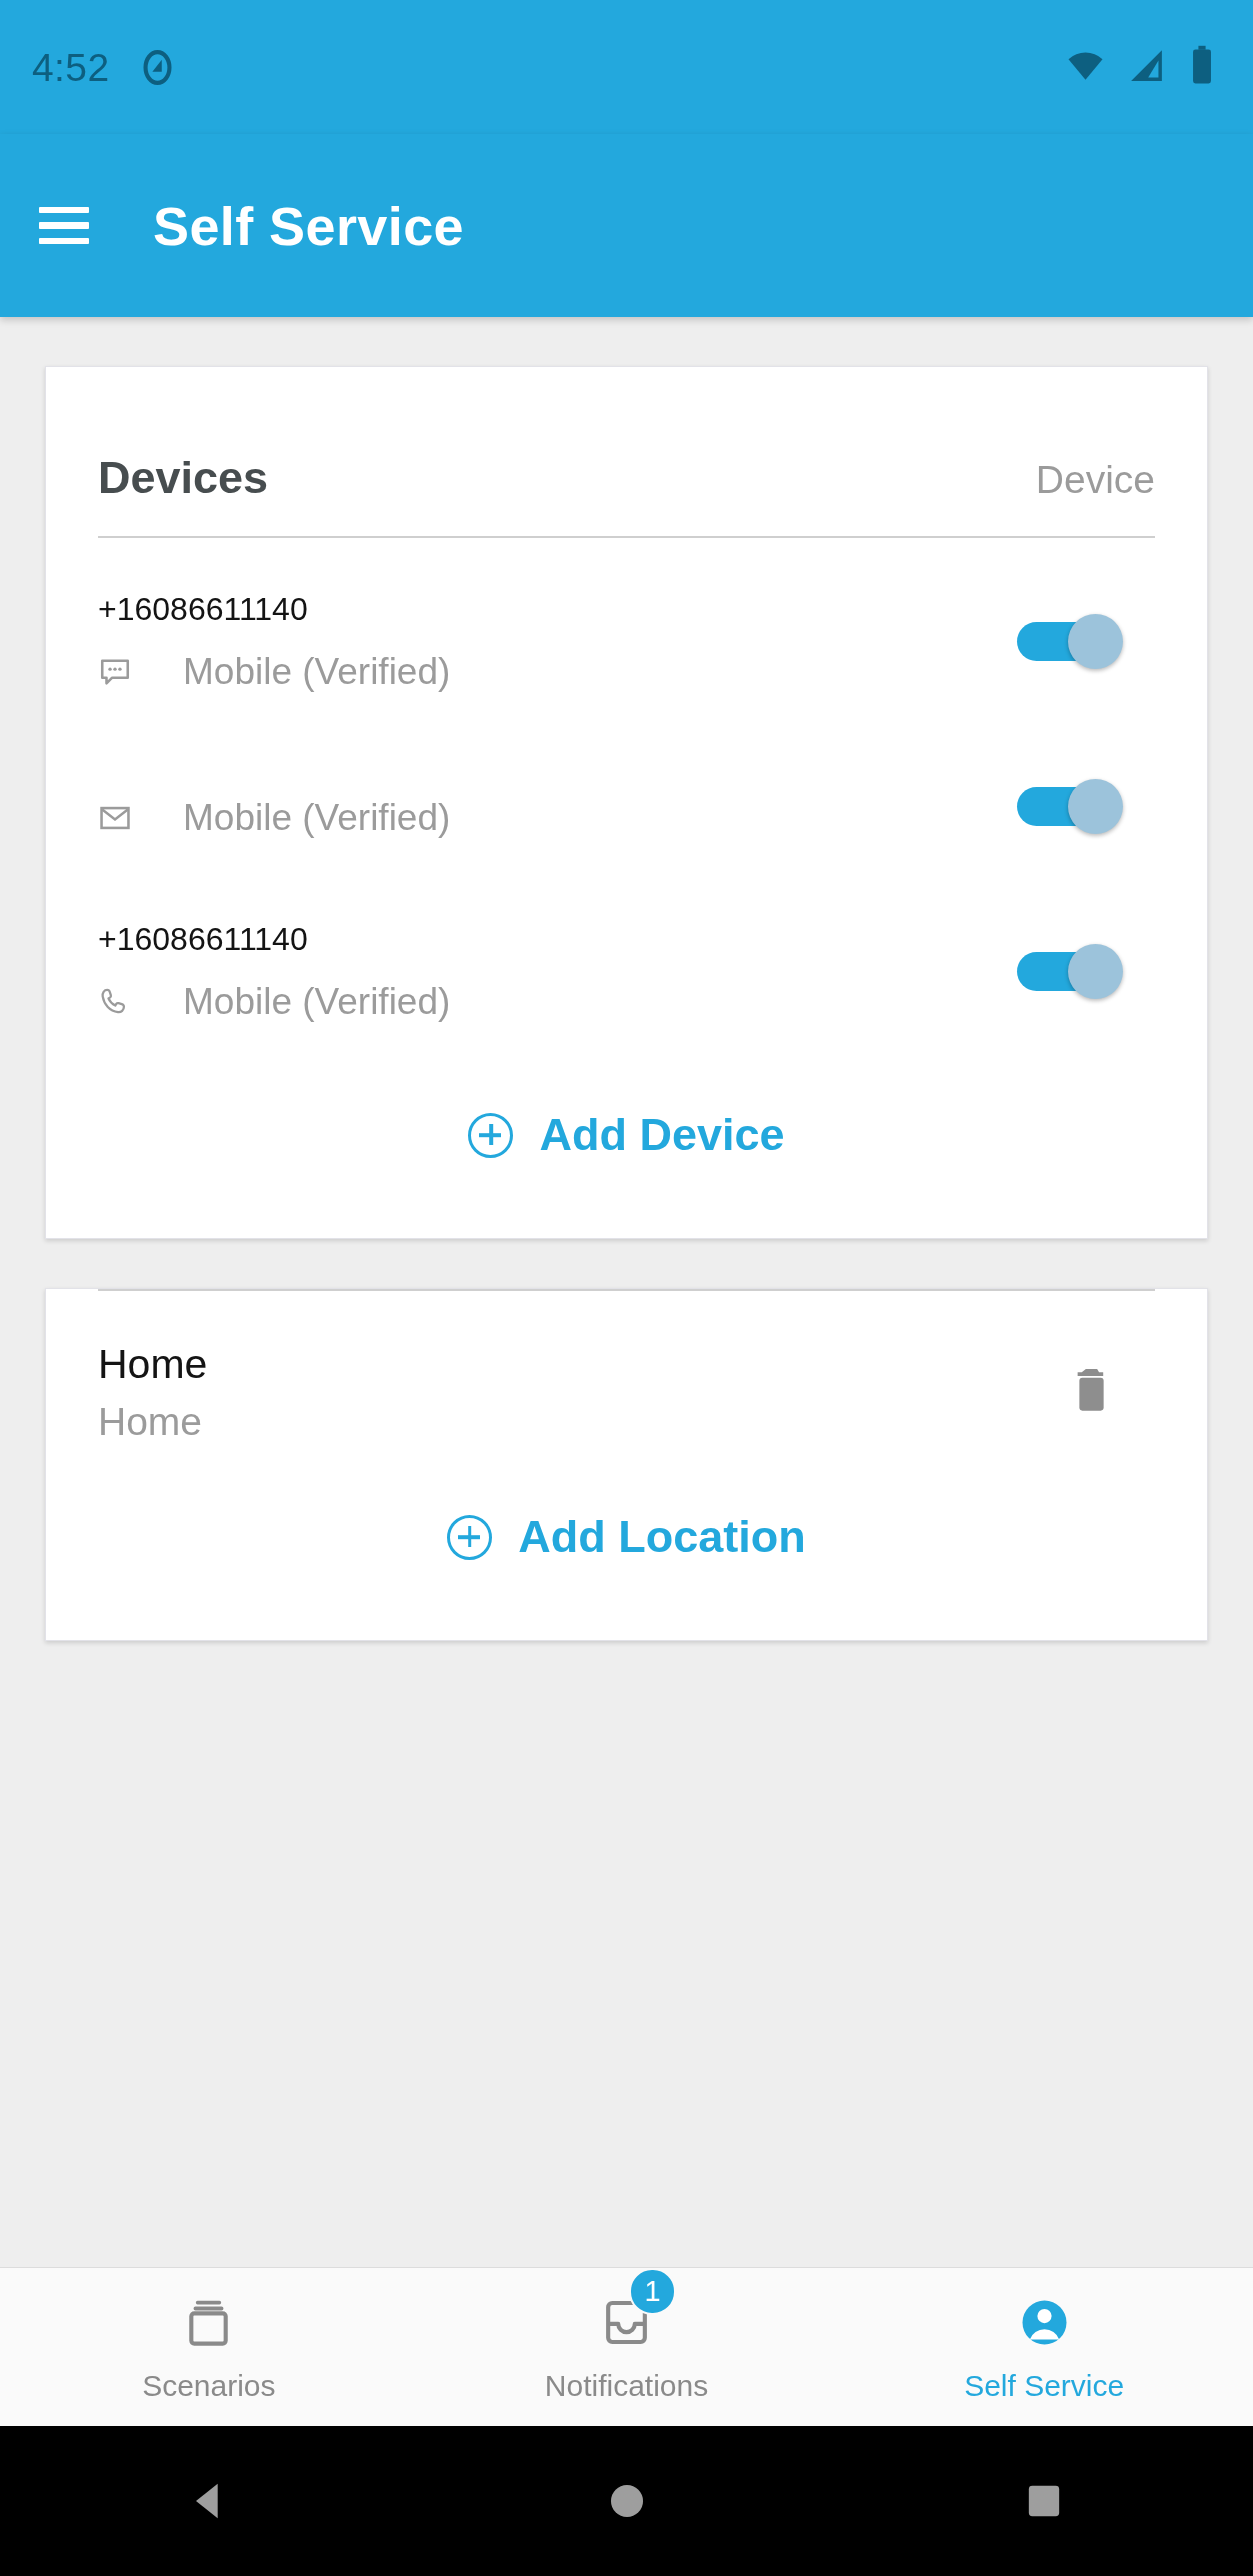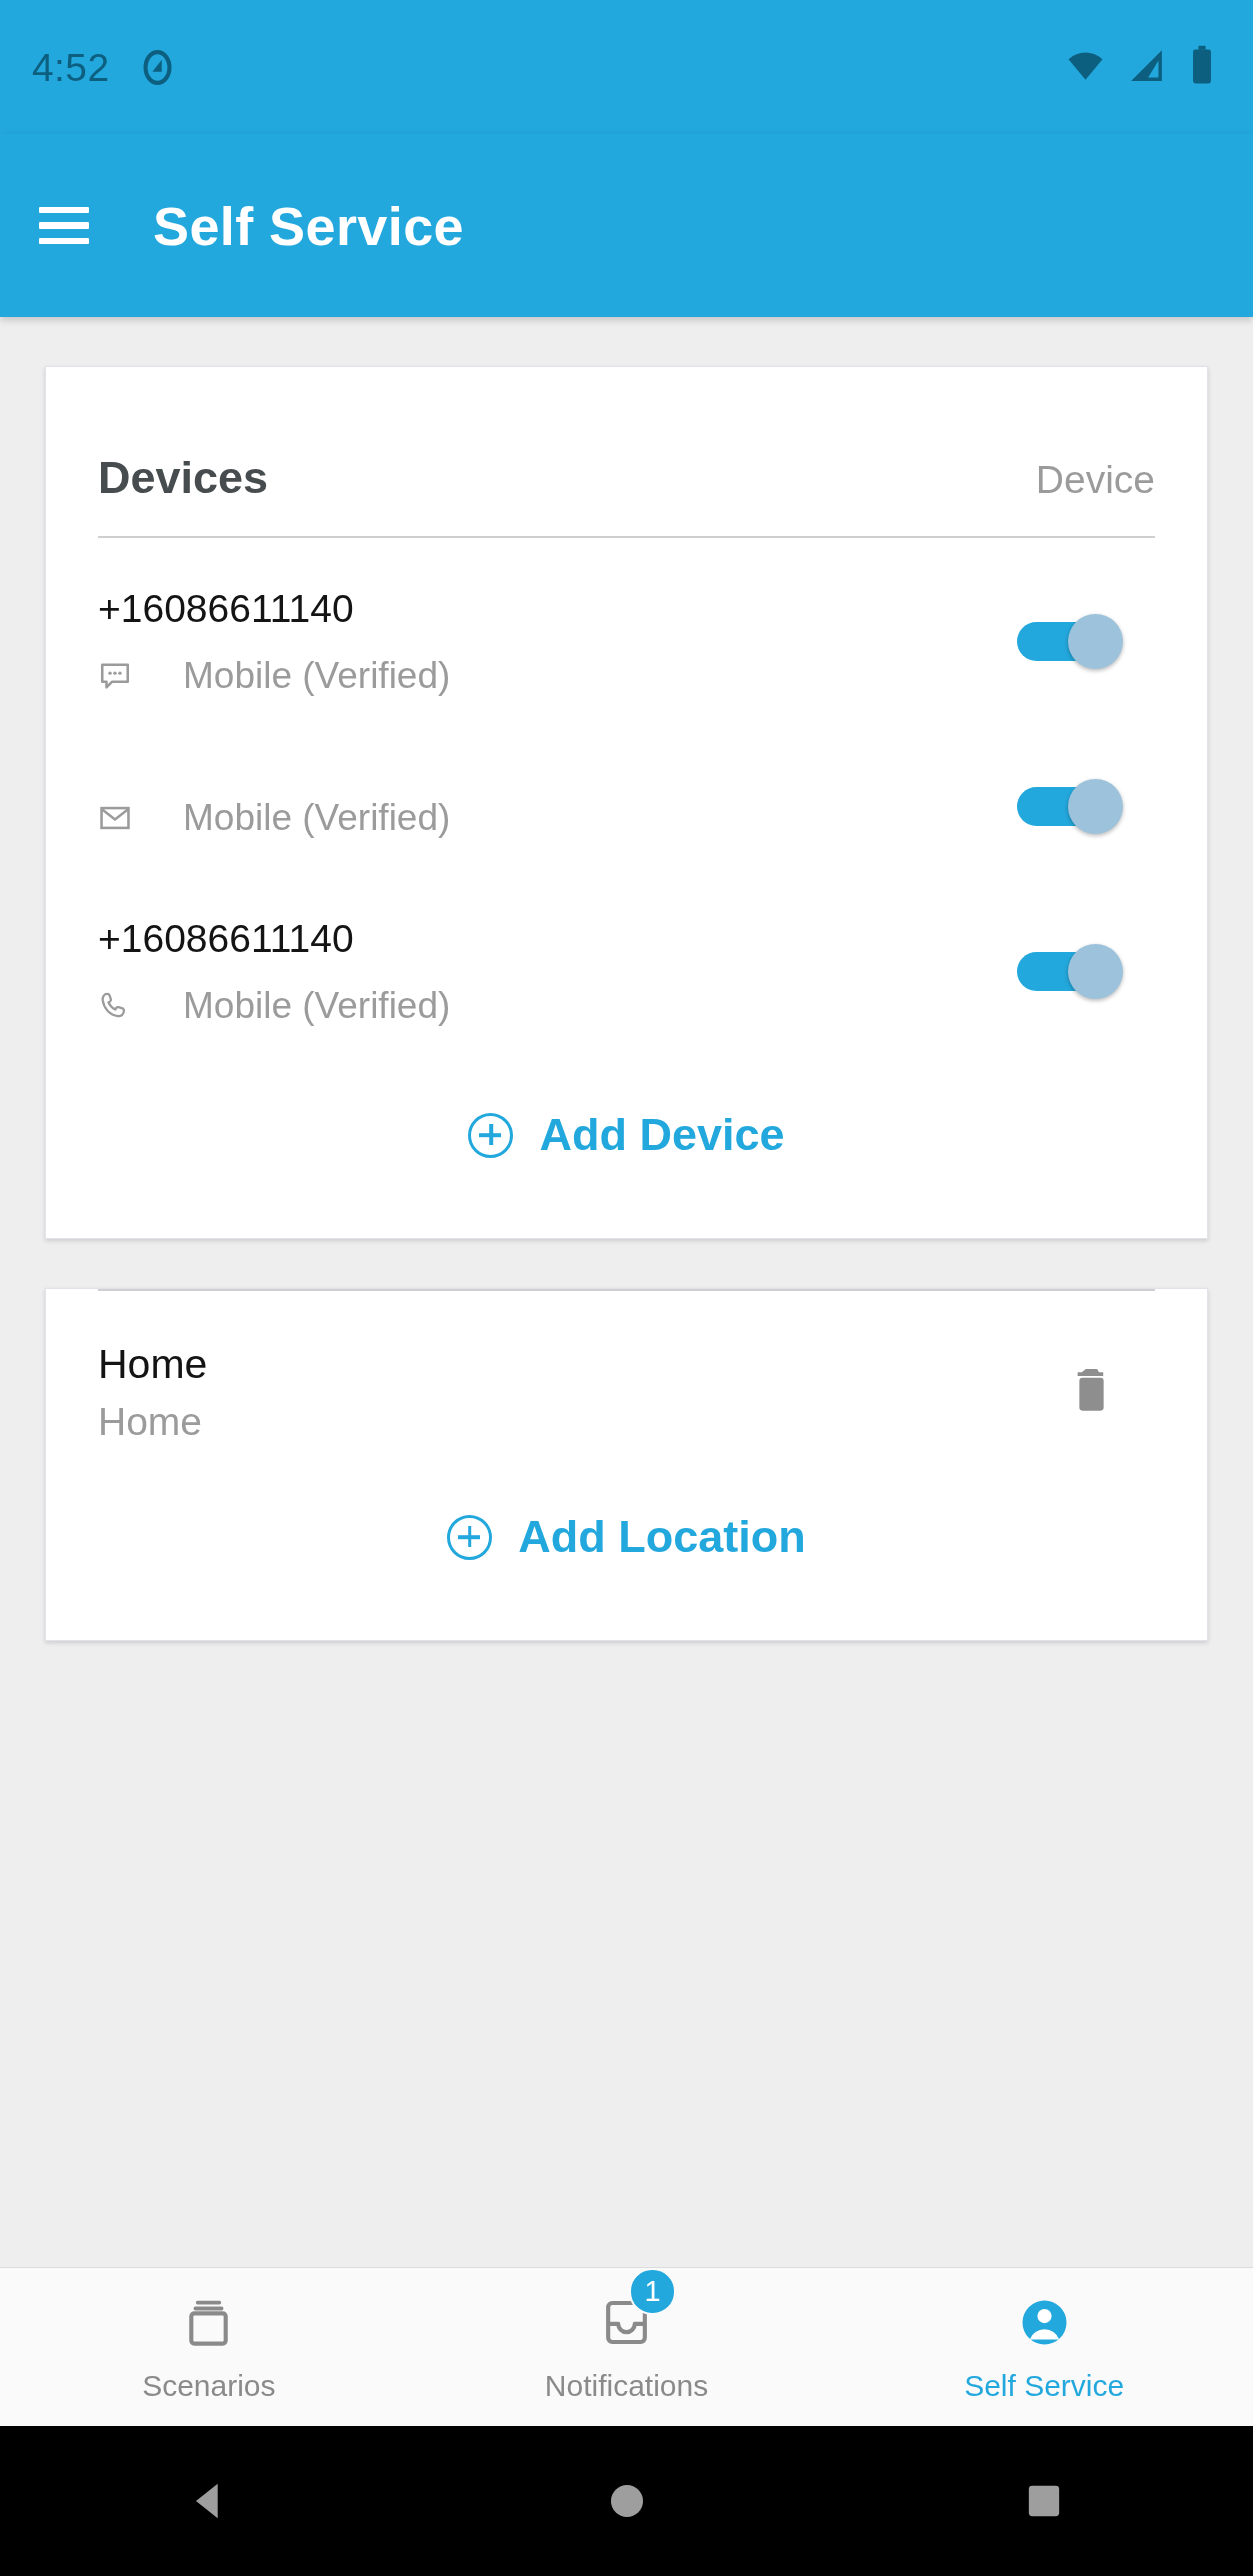--- a/index.html
+++ b/index.html
@@ -123,21 +123,21 @@
 
   
   .rows { padding-top: 21.5px; }
   .row {
     display: flex;
     align-items: center;
     min-height: 165px;
   }
   .row-main { flex: 1 1 auto; }
   .row-primary {
-    font-size: 39px;
+    font-size: 32px;
     color: #141414;
     line-height: 1.15;
   }
   .row-secondary {
     display: flex;
     align-items: center;
     gap: 18px;
     margin-top: 23px;
   }
   .row-secondary-text {

